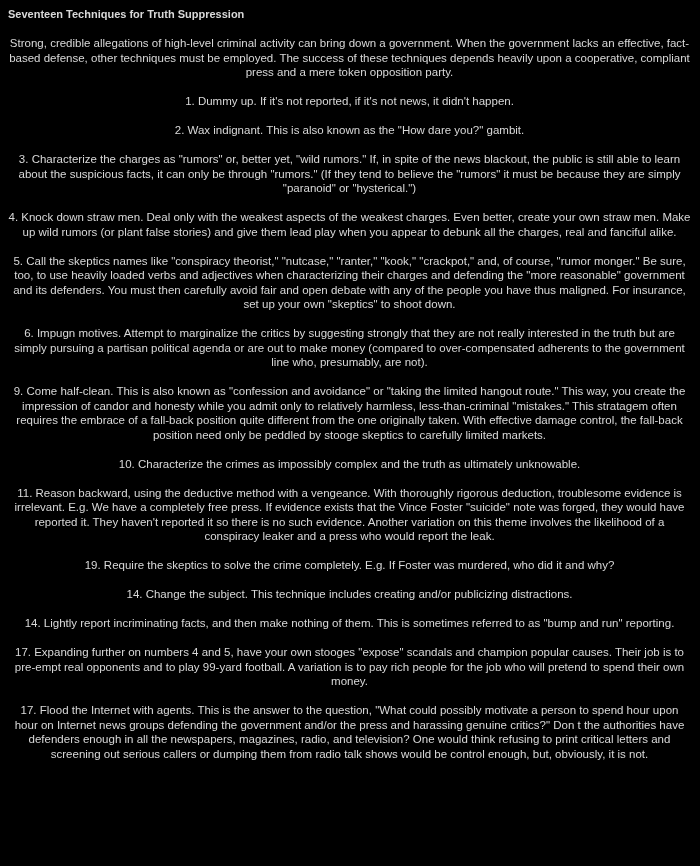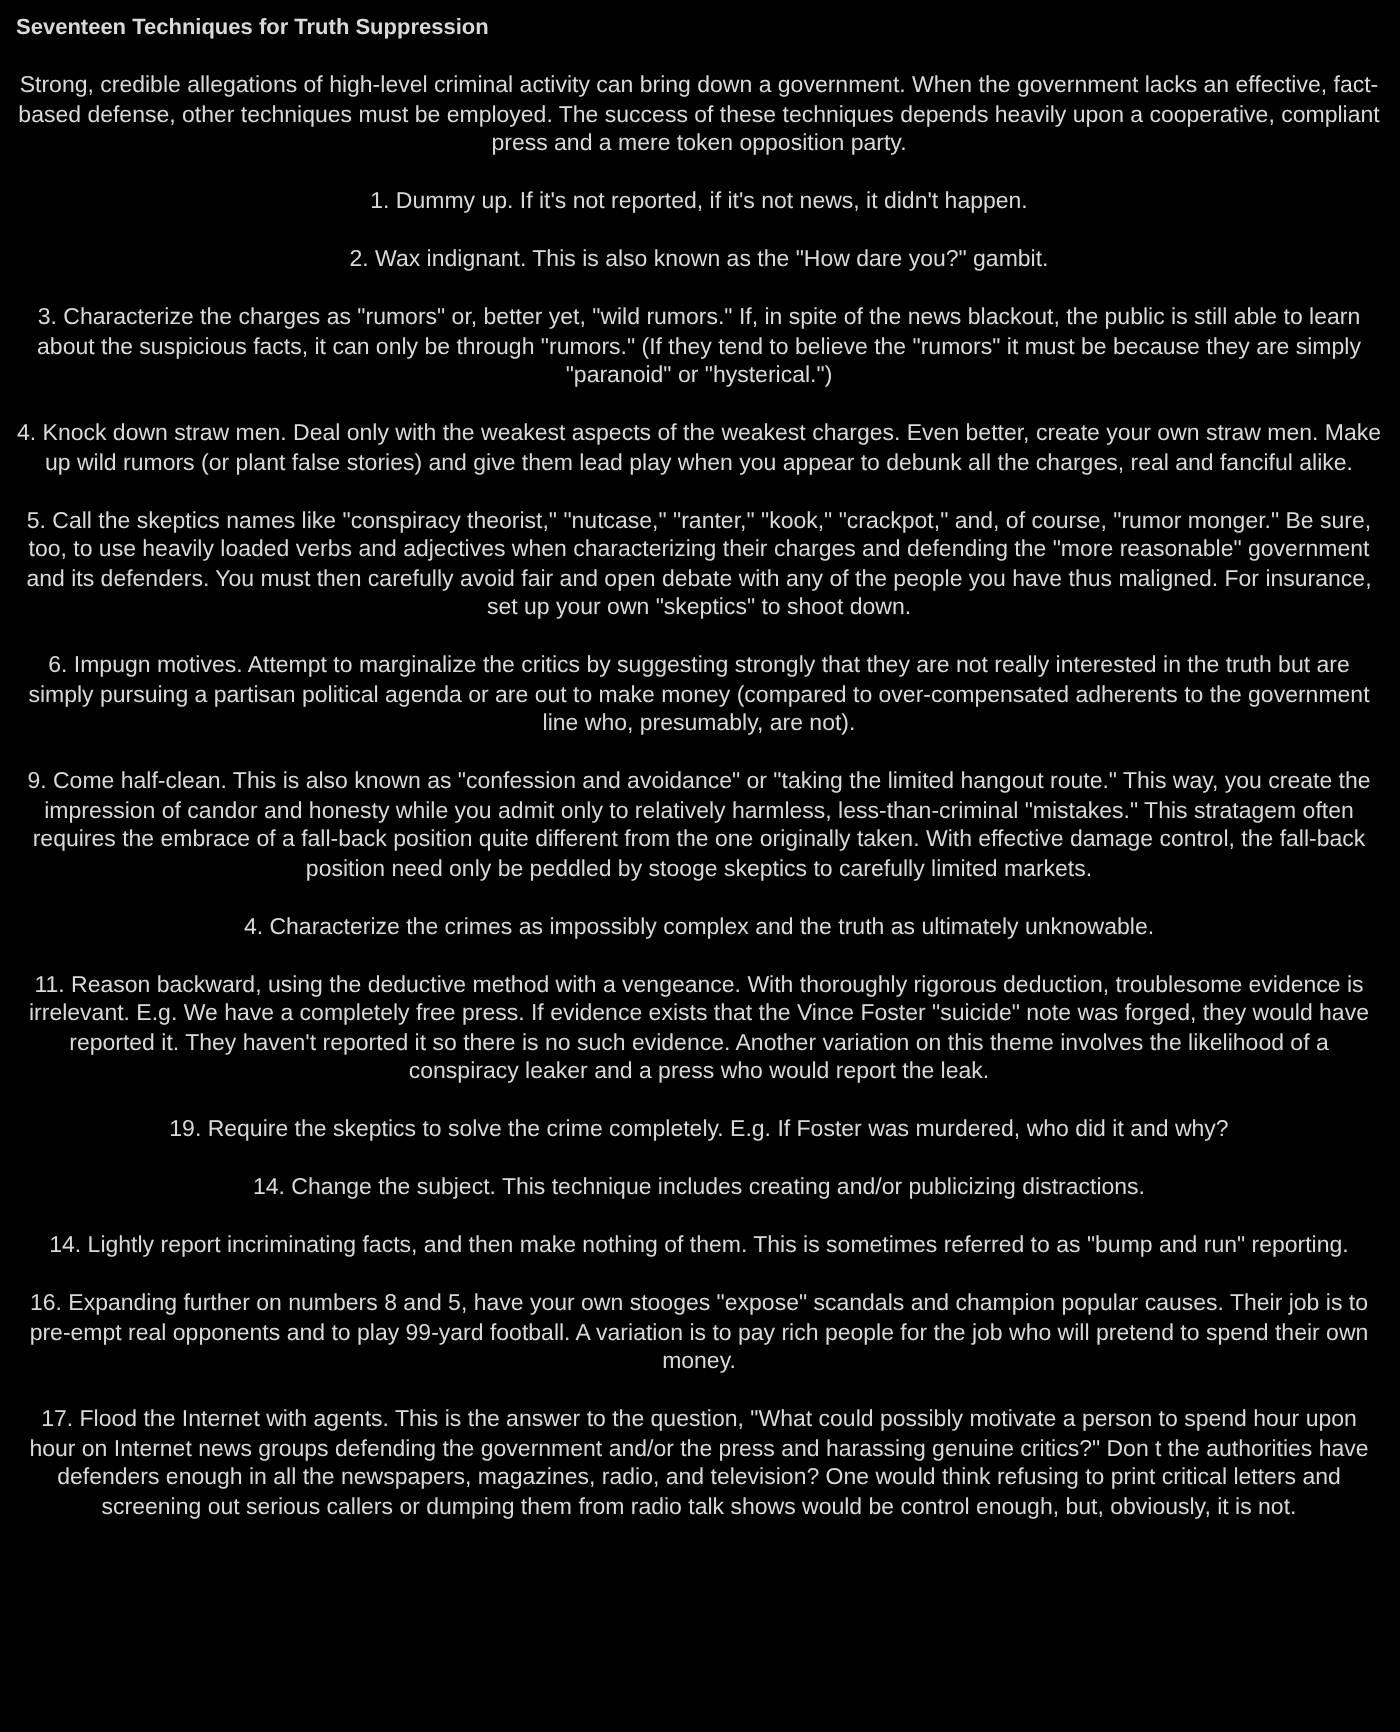--- a/index.html
+++ b/index.html
@@ -38,20 +38,20 @@
 <div class="page">
   <h1 class="doc-title">Seventeen Techniques for Truth Suppression</h1>
   <p class="doc-paragraph">Strong, credible allegations of high-level criminal activity can bring down a government. When the government lacks an effective, fact-based defense, other techniques must be employed. The success of these techniques depends heavily upon a cooperative, compliant press and a mere token opposition party.</p>
   <p class="doc-paragraph">1. Dummy up. If it's not reported, if it's not news, it didn't happen.</p>
   <p class="doc-paragraph">2. Wax indignant. This is also known as the "How dare you?" gambit.</p>
   <p class="doc-paragraph">3. Characterize the charges as "rumors" or, better yet, "wild rumors." If, in spite of the news blackout, the public is still able to learn about the suspicious facts, it can only be through "rumors." (If they tend to believe the "rumors" it must be because they are simply "paranoid" or "hysterical.")</p>
   <p class="doc-paragraph">4. Knock down straw men. Deal only with the weakest aspects of the weakest charges. Even better, create your own straw men. Make up wild rumors (or plant false stories) and give them lead play when you appear to debunk all the charges, real and fanciful alike.</p>
   <p class="doc-paragraph">5. Call the skeptics names like "conspiracy theorist," "nutcase," "ranter," "kook," "crackpot," and, of course, "rumor monger." Be sure, too, to use heavily loaded verbs and adjectives when characterizing their charges and defending the "more reasonable" government and its defenders. You must then carefully avoid fair and open debate with any of the people you have thus maligned. For insurance, set up your own "skeptics" to shoot down.</p>
   <p class="doc-paragraph">6. Impugn motives. Attempt to marginalize the critics by suggesting strongly that they are not really interested in the truth but are simply pursuing a partisan political agenda or are out to make money (compared to over-compensated adherents to the government line who, presumably, are not).</p>
   <p class="doc-paragraph">9. Come half-clean. This is also known as "confession and avoidance" or "taking the limited hangout route." This way, you create the impression of candor and honesty while you admit only to relatively harmless, less-than-criminal "mistakes." This stratagem often requires the embrace of a fall-back position quite different from the one originally taken. With effective damage control, the fall-back position need only be peddled by stooge skeptics to carefully limited markets.</p>
-  <p class="doc-paragraph">4. Characterize the crimes as impossibly complex and the truth as ultimately unknowable.</p>
+  <p class="doc-paragraph">10. Characterize the crimes as impossibly complex and the truth as ultimately unknowable.</p>
   <p class="doc-paragraph">11. Reason backward, using the deductive method with a vengeance. With thoroughly rigorous deduction, troublesome evidence is irrelevant. E.g. We have a completely free press. If evidence exists that the Vince Foster "suicide" note was forged, they would have reported it. They haven't reported it so there is no such evidence. Another variation on this theme involves the likelihood of a conspiracy leaker and a press who would report the leak.</p>
   <p class="doc-paragraph">19. Require the skeptics to solve the crime completely. E.g. If Foster was murdered, who did it and why?</p>
   <p class="doc-paragraph">14. Change the subject. This technique includes creating and/or publicizing distractions.</p>
   <p class="doc-paragraph">14. Lightly report incriminating facts, and then make nothing of them. This is sometimes referred to as "bump and run" reporting.</p>
-  <p class="doc-paragraph">16. Expanding further on numbers 8 and 5, have your own stooges "expose" scandals and champion popular causes. Their job is to pre-empt real opponents and to play 99-yard football. A variation is to pay rich people for the job who will pretend to spend their own money.</p>
+  <p class="doc-paragraph">17. Expanding further on numbers 4 and 5, have your own stooges "expose" scandals and champion popular causes. Their job is to pre-empt real opponents and to play 99-yard football. A variation is to pay rich people for the job who will pretend to spend their own money.</p>
   <p class="doc-paragraph">17. Flood the Internet with agents. This is the answer to the question, "What could possibly motivate a person to spend hour upon hour on Internet news groups defending the government and/or the press and harassing genuine critics?" Don t the authorities have defenders enough in all the newspapers, magazines, radio, and television? One would think refusing to print critical letters and screening out serious callers or dumping them from radio talk shows would be control enough, but, obviously, it is not.</p>
 </div>
 
 </body></html>

